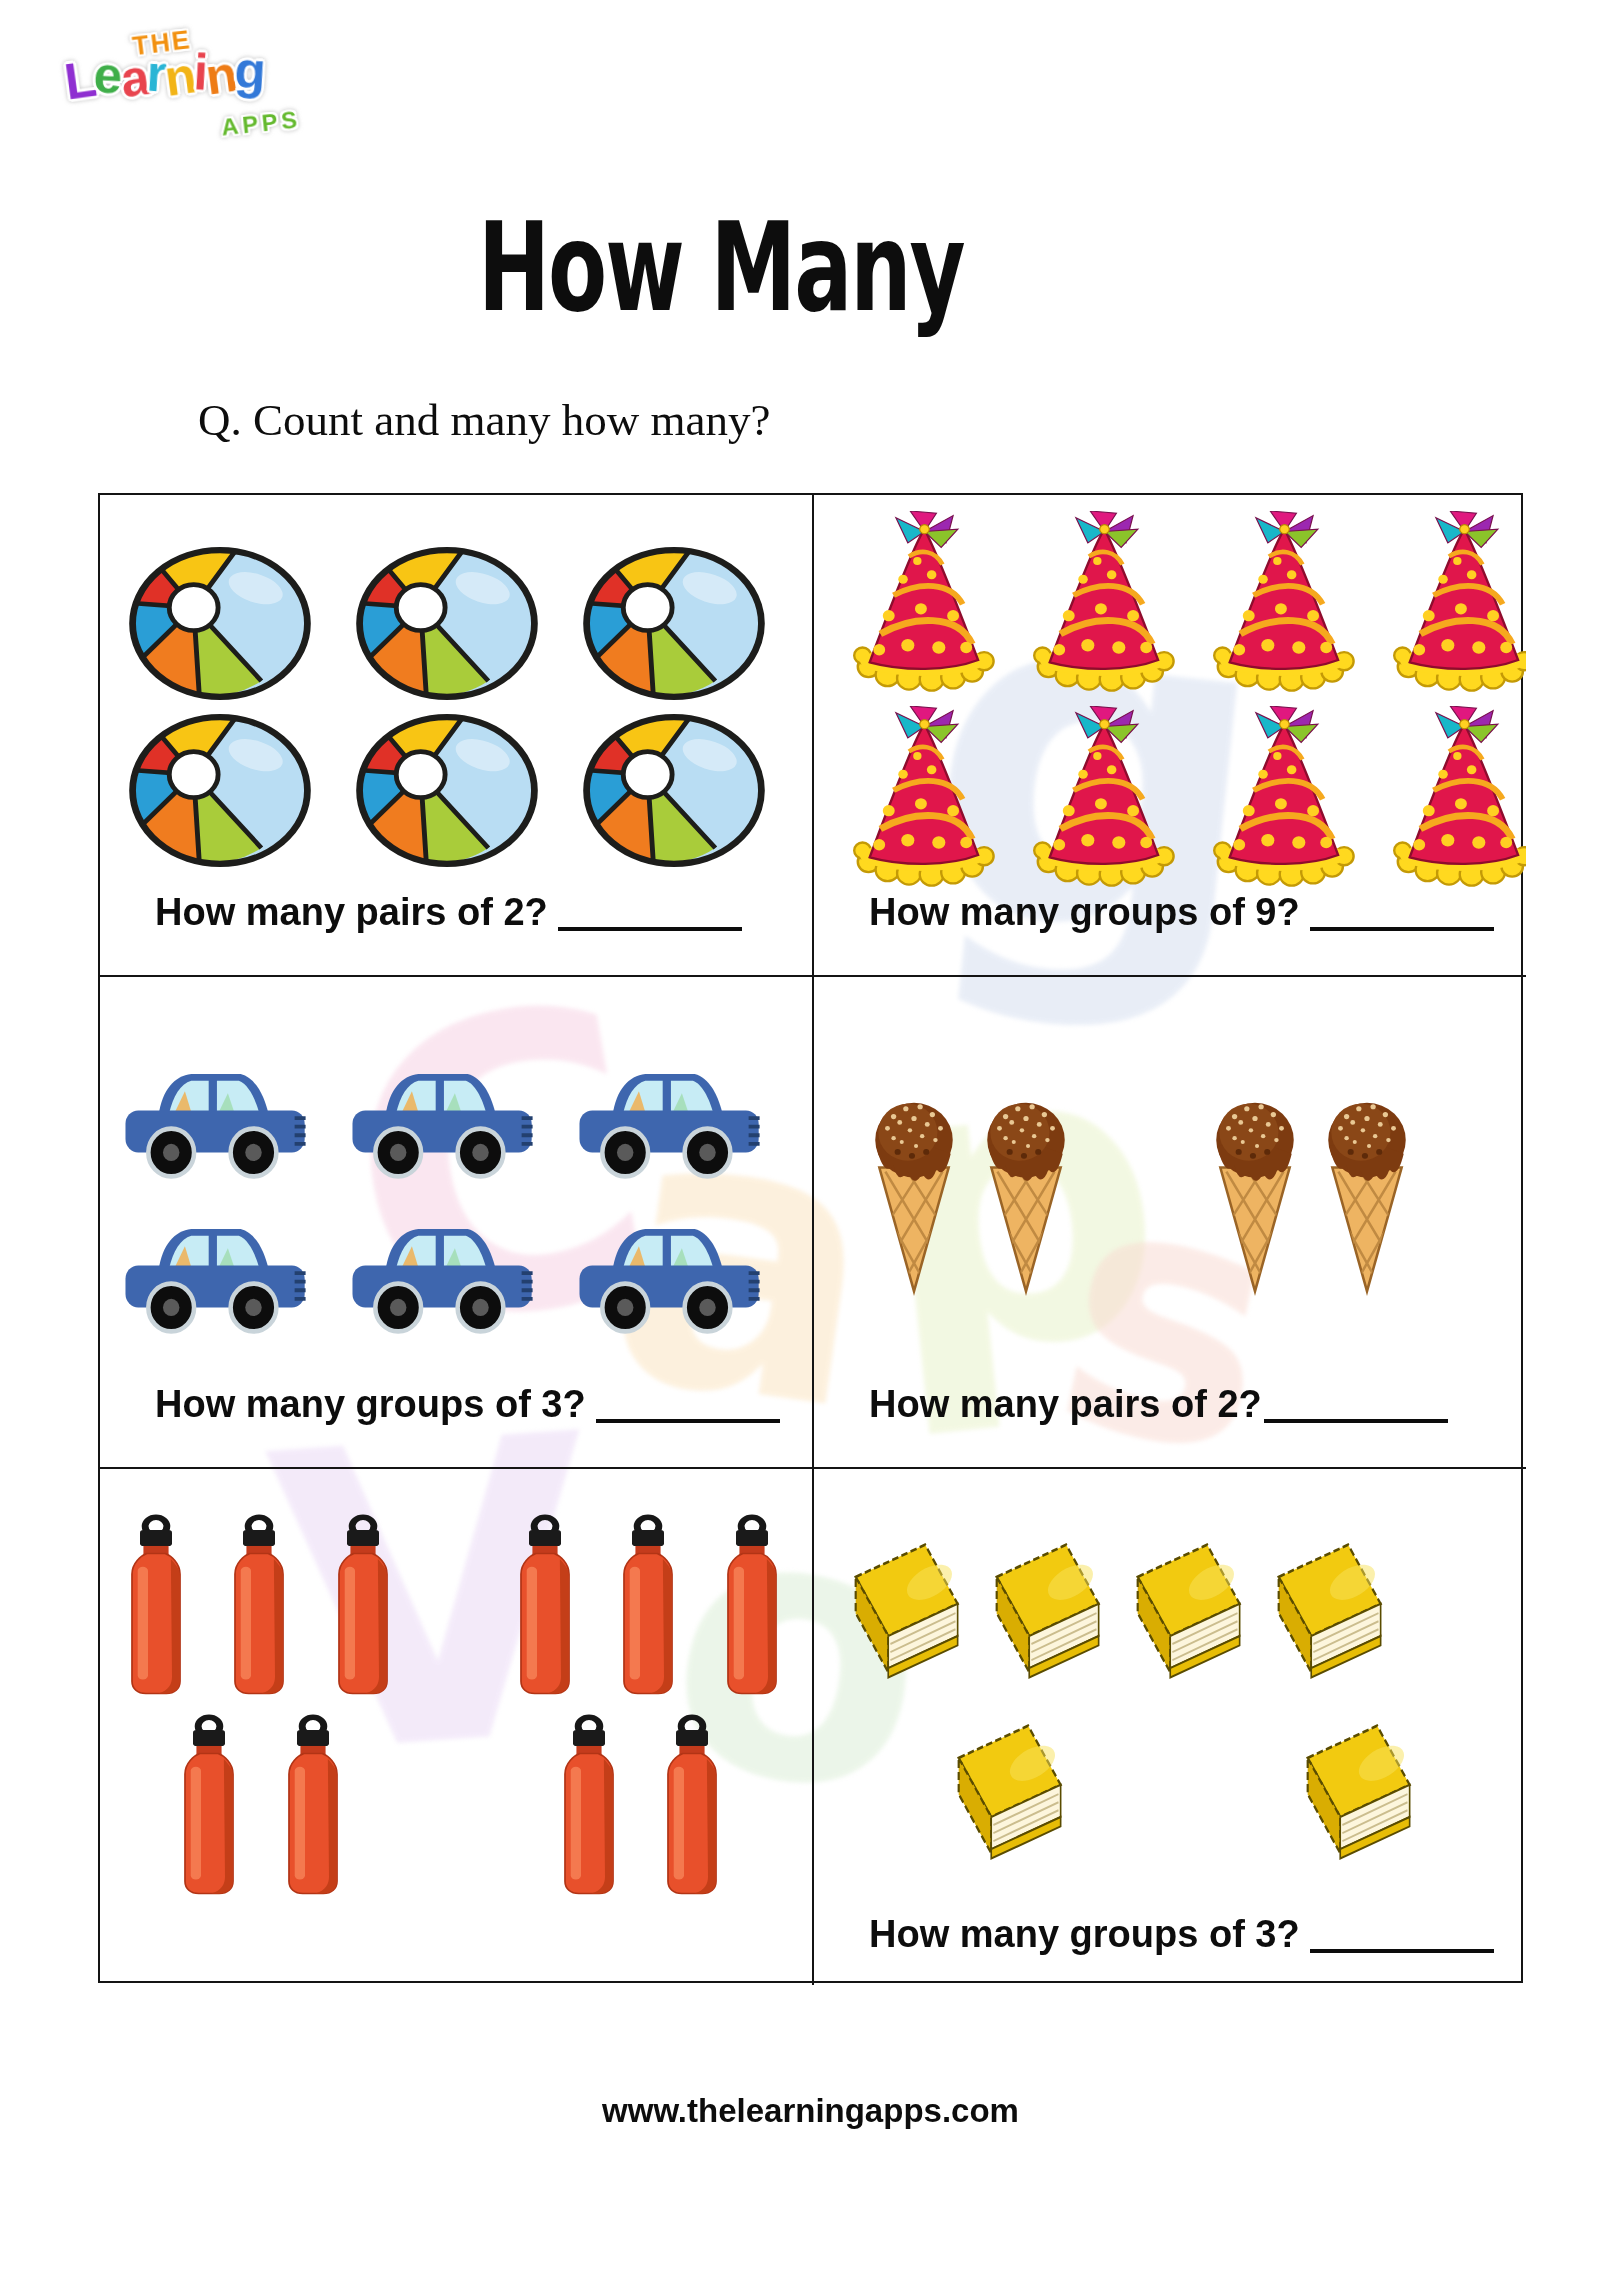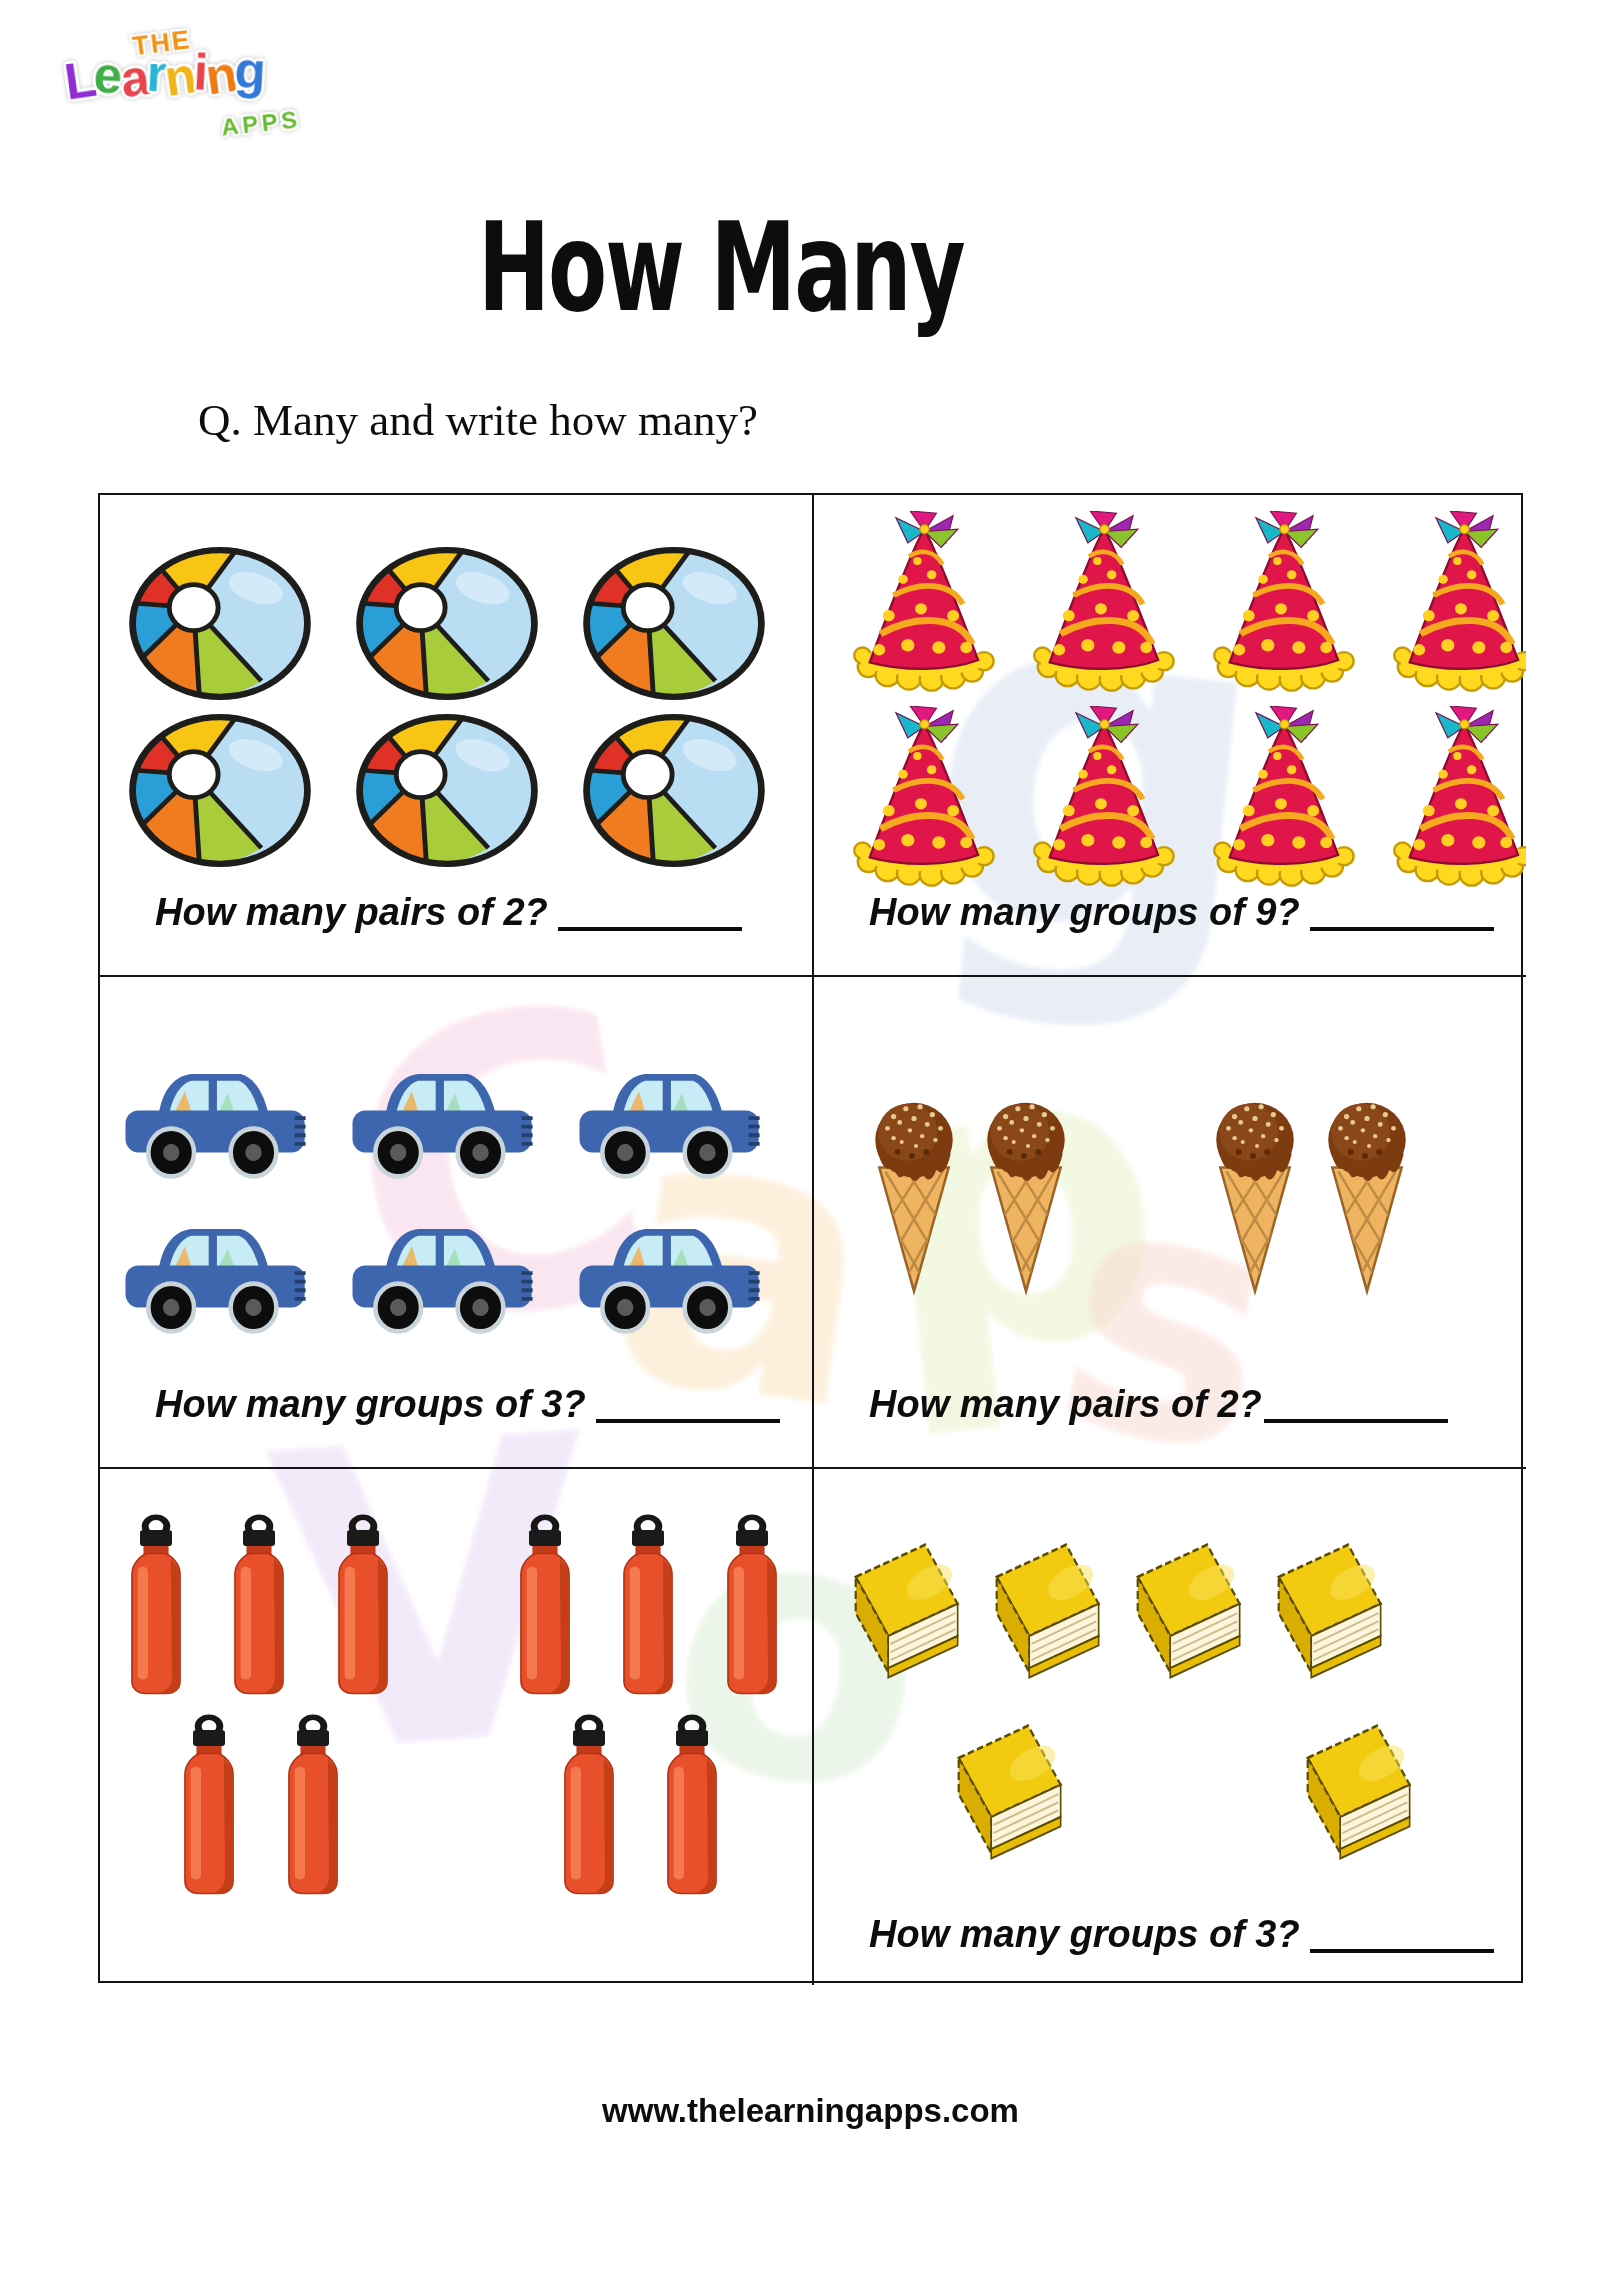--- a/index.html
+++ b/index.html
@@ -32,21 +32,21 @@
 
   
   .watermark{position:absolute;left:0;top:0;width:1621px;height:2293px;pointer-events:none;}
   .wm{position:absolute;font-family:"DejaVu Sans",sans-serif;font-weight:800;opacity:.5;
       filter:blur(2px);line-height:1;}
 
   
   .grid{position:absolute;left:98px;top:493px;width:1425px;height:1490px;
         display:grid;grid-template-columns:714px 712px;grid-template-rows:482px 492px 516px;
         border:2.9px solid #141414;box-sizing:border-box;}
-  .cell{position:relative;box-sizing:border-box;overflow:hidden;font-style:italic;}
+  .cell{position:relative;box-sizing:border-box;overflow:hidden;}
   .cell.bR{border-right:2.9px solid #141414;}
   .cell.bB{border-bottom:2.9px solid #141414;}
 
   .items-area{position:relative;z-index:1;}
   .item-row{display:flex;align-items:flex-end;}
   .item-group{display:flex;}
   .item{display:block;}
 
   
   .c0 .item{width:188px;height:159px}
@@ -99,21 +99,21 @@
     </div>
 
   <div class="logo">
     <div class="logo-the">THE</div>
     <div class="logo-word" id="logo-word"><span class="ll ll0" style="color: rgb(143, 47, 209);">L</span><span class="ll ll1" style="color: rgb(63, 174, 73);">e</span><span class="ll ll0" style="color: rgb(232, 68, 78);">a</span><span class="ll ll1" style="color: rgb(42, 181, 213);">r</span><span class="ll ll0" style="color: rgb(242, 180, 23);">n</span><span class="ll ll1" style="color: rgb(232, 68, 78);">i</span><span class="ll ll0" style="color: rgb(238, 124, 22);">n</span><span class="ll ll1" style="color: rgb(51, 121, 216);">g</span></div>
     <div class="logo-apps">APPS</div>
   </div>
 
   <h1 class="title">How Many</h1>
 
-  <div class="prompt">Q. Many and write how many?</div>
+  <div class="prompt">Q. Count and many how many?</div>
 
   <div class="grid">
 
     <div class="cell c0 bR bB">
       <div class="items-area">
           <div class="item-row row-0">
             <div class="item-group">
               <svg class="item" viewBox="0 0 100 90" preserveAspectRatio="none">
     <ellipse cx="50" cy="45" rx="46.5" ry="41.5" fill="#b9ddf3"></ellipse>
     <path d="M36,36 L19,14.5 A46.5,41.5 0 0 1 58,4.2 Z" fill="#f8c514"></path>

